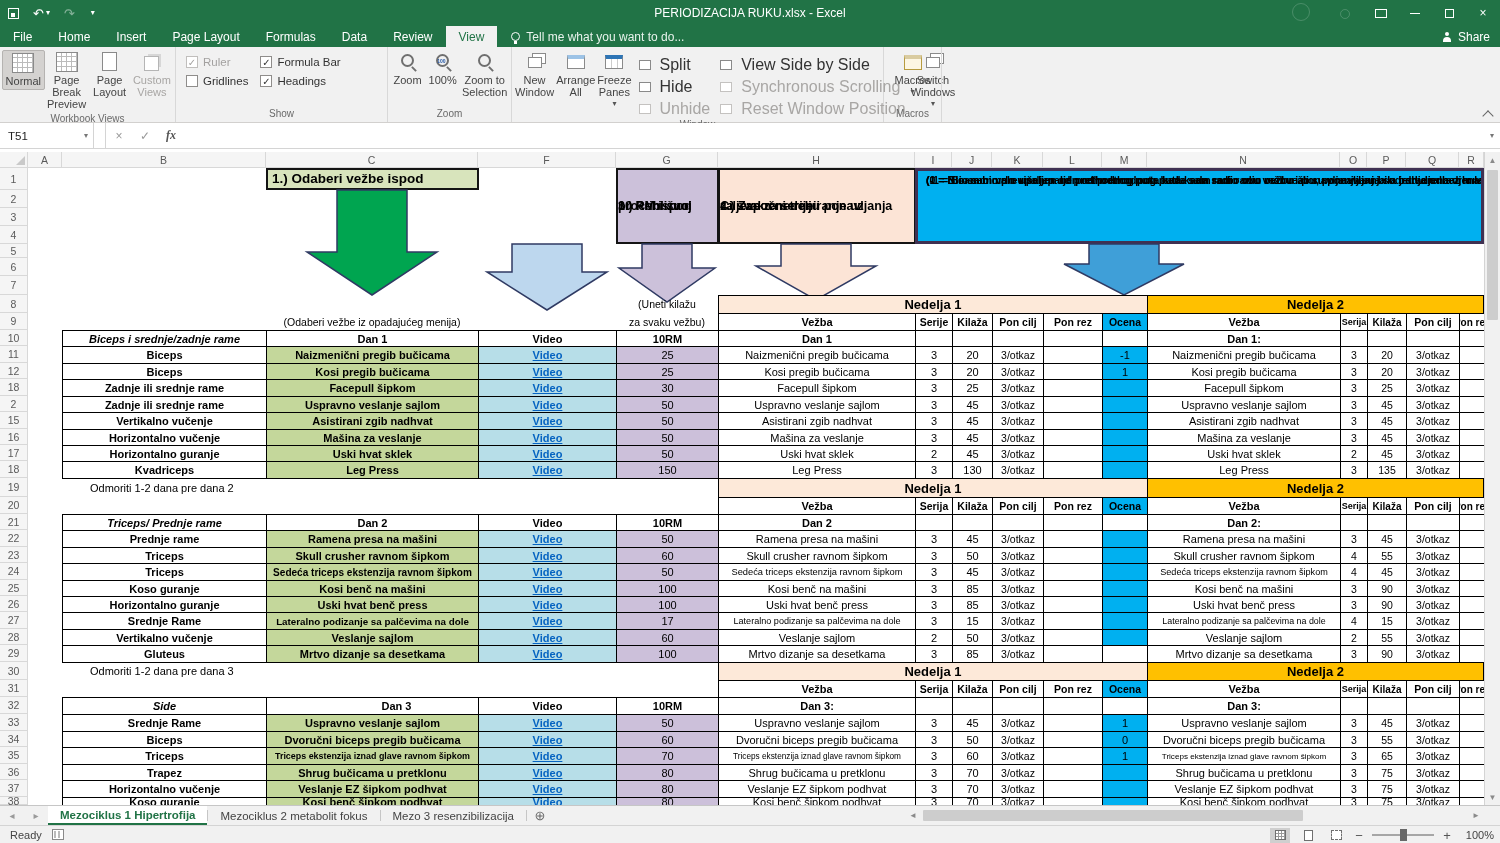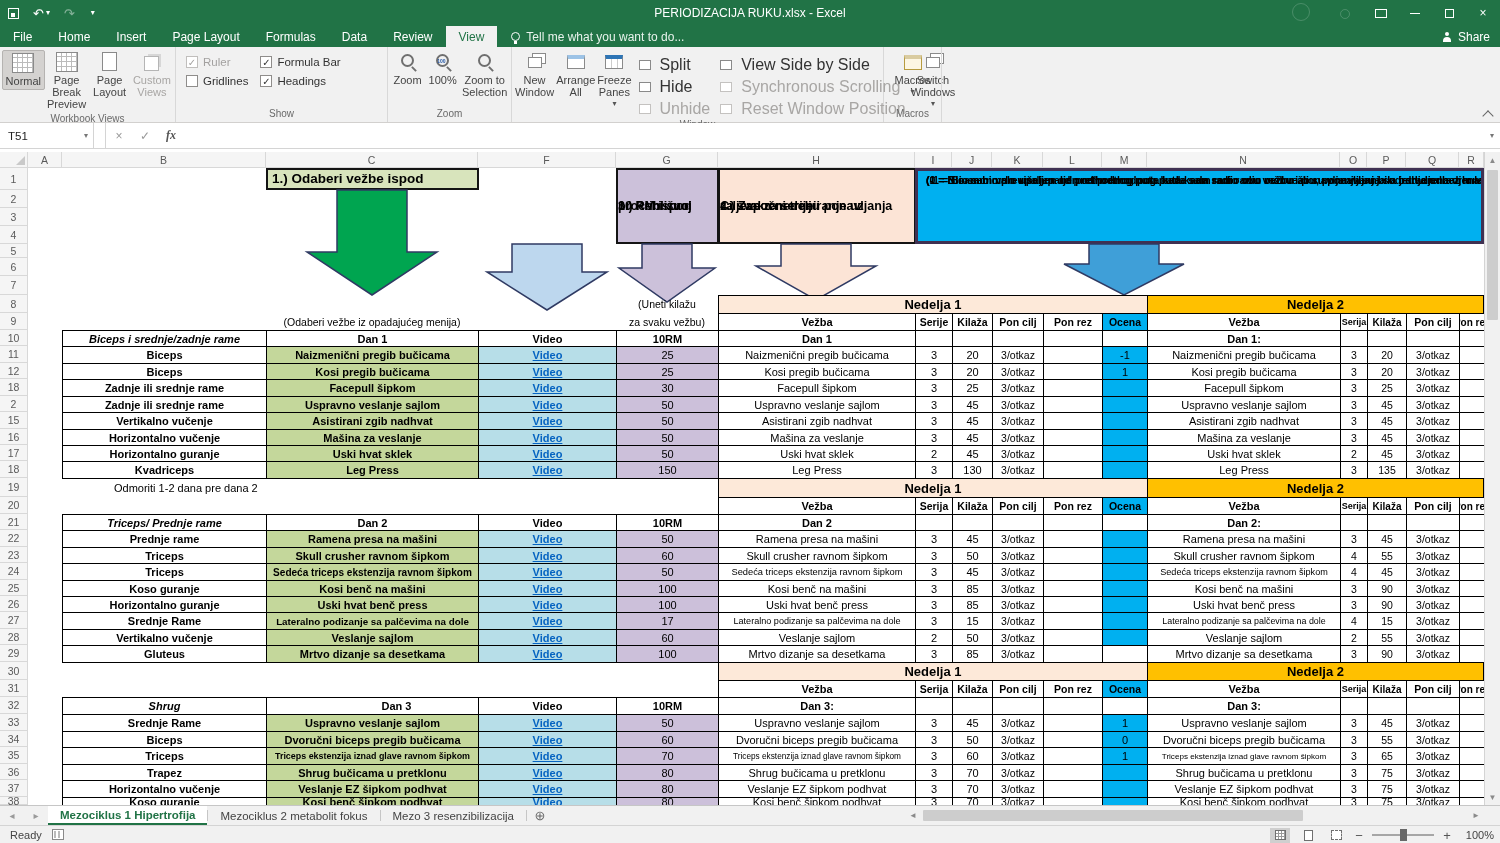--- a/index.html
+++ b/index.html
@@ -87,21 +87,21 @@
   #sheet{position:absolute;left:0;top:152px;width:1484px;height:653px;background:#fff;overflow:hidden;}
   #sheet div{position:absolute;}
   .colhdr,.rowhdr,.corner{background:#f5f5f5;border-right:1px solid #d8d8d8;border-bottom:1px solid #d8d8d8;
       color:#5a5a5a;font-size:10.5px;display:flex;align-items:center;justify-content:center;}
   .corner:after{content:"";position:absolute;right:2px;bottom:2px;border-left:9px solid transparent;border-bottom:9px solid #c9c9c9;}
   .tc{border:1px solid #000;background:#fff;display:flex;align-items:center;justify-content:center;
       font-size:11px;color:#000;white-space:nowrap;overflow:hidden;}
   .wk1{border:1px solid #000;display:flex;align-items:center;justify-content:center;font-size:13px;}
   .wk2{border:1px solid #000;display:flex;align-items:center;justify-content:center;font-size:13px;}
   .pnote{display:flex;align-items:center;justify-content:center;font-size:10.5px;white-space:nowrap;color:#000;}
-  .rnote{display:flex;align-items:center;font-size:11px;white-space:nowrap;color:#000;margin-left:24px;}
+  .rnote{display:flex;align-items:center;font-size:11px;white-space:nowrap;color:#000;}
   .ibox{border:2px solid #141414;font-weight:bold;display:flex;flex-direction:column;justify-content:center;
         text-align:center;font-size:12.5px;line-height:18.5px;white-space:nowrap;overflow:hidden;color:#000;}
   .b1{background:#d8e4bc;justify-content:center;text-align:left;padding-left:4px;font-size:13.5px;}
   .b2{background:#bdd7ee;}
   .b3{background:#ccc1da;}
   .b4{background:#fce4d6;}
   .guide{background:#00b0f0;border:3px solid #403152;padding:1px 8px;overflow:hidden;white-space:nowrap;
          text-align:left;color:#000;}
   .gtitle{font-size:13px;line-height:19px;}
   .gtitle b{font-size:13.5px;}
@@ -771,32 +771,33 @@
       <div class="tc" style="left: 992px; top: 493px; width: 52px; height: 18px; font-size: 10.5px;">3/otkaz</div>
       <div class="tc" style="left: 1043px; top: 493px; width: 60px; height: 18px;"></div>
       <div class="tc" style="left: 1102px; top: 493px; width: 46px; height: 18px; background: rgb(255, 255, 255);"></div>
       <div class="tc" style="left: 1147px; top: 493px; width: 194px; height: 18px; font-size: 11px;">Mrtvo dizanje sa desetkama</div>
       <div class="tc" style="left: 1340px; top: 493px; width: 28px; height: 18px; font-size: 10.5px;">3</div>
       <div class="tc" style="left: 1367px; top: 493px; width: 40px; height: 18px; font-size: 10.5px;">90</div>
       <div class="tc" style="left: 1406px; top: 493px; width: 54px; height: 18px; font-size: 10.5px;">3/otkaz</div>
       <div class="tc" style="left: 1459px; top: 493px; width: 26px; height: 18px;"></div>
       <div class="wk1" style="left: 718px; top: 510px; width: 430px; height: 19px; font-size: 13px; background: rgb(253, 233, 217); font-weight: bold;">Nedelja 1</div>
       <div class="wk2" style="left: 1147px; top: 510px; width: 337px; height: 19px; font-size: 13px; background: rgb(255, 192, 0); font-weight: bold;">Nedelja 2</div>
+      <div class="rnote" style="left: 90px; top: 510px; width: 320px; height: 18px;">Odmoriti 1-2 dana pre dana 3</div>
       <div class="tc" style="left: 718px; top: 528px; width: 198px; height: 18px; font-weight: bold;">Vežba</div>
       <div class="tc" style="left: 915px; top: 528px; width: 38px; height: 18px; font-size: 10.5px; font-weight: bold;">Serija</div>
       <div class="tc" style="left: 952px; top: 528px; width: 41px; height: 18px; font-size: 10.5px; font-weight: bold;">Kilaža</div>
       <div class="tc" style="left: 992px; top: 528px; width: 52px; height: 18px; font-size: 10.5px; font-weight: bold;">Pon cilj</div>
       <div class="tc" style="left: 1043px; top: 528px; width: 60px; height: 18px; font-size: 10.5px; font-weight: bold;">Pon rez</div>
       <div class="tc" style="left: 1102px; top: 528px; width: 46px; height: 18px; font-size: 10.5px; background: rgb(0, 176, 240); font-weight: bold;">Ocena</div>
       <div class="tc" style="left: 1147px; top: 528px; width: 194px; height: 18px; font-weight: bold;">Vežba</div>
       <div class="tc" style="left: 1340px; top: 528px; width: 28px; height: 18px; font-size: 9px; font-weight: bold;">Serija</div>
       <div class="tc" style="left: 1367px; top: 528px; width: 40px; height: 18px; font-size: 10px; font-weight: bold;">Kilaža</div>
       <div class="tc" style="left: 1406px; top: 528px; width: 54px; height: 18px; font-size: 10.5px; font-weight: bold;">Pon cilj</div>
       <div class="tc" style="left: 1459px; top: 528px; width: 26px; height: 18px; font-size: 10px; font-weight: bold;">Pon rez</div>
-      <div class="tc" style="left: 62px; top: 545px; width: 205px; height: 18px; font-size: 11px; font-weight: bold; font-style: italic;">Shrug</div>
+      <div class="tc" style="left: 62px; top: 545px; width: 205px; height: 18px; font-size: 11px; font-weight: bold; font-style: italic;">Side</div>
       <div class="tc" style="left: 266px; top: 545px; width: 254px; height: 18px; font-weight: bold; padding-left: 7px;">Dan 3</div>
       <div class="tc" style="left: 478px; top: 545px; width: 139px; height: 18px; font-weight: bold;">Video</div>
       <div class="tc" style="left: 616px; top: 545px; width: 103px; height: 18px; font-weight: bold;">10RM</div>
       <div class="tc" style="left: 718px; top: 545px; width: 198px; height: 18px; font-weight: bold;">Dan 3:</div>
       <div class="tc" style="left: 915px; top: 545px; width: 38px; height: 18px;"></div>
       <div class="tc" style="left: 952px; top: 545px; width: 41px; height: 18px;"></div>
       <div class="tc" style="left: 992px; top: 545px; width: 52px; height: 18px;"></div>
       <div class="tc" style="left: 1043px; top: 545px; width: 60px; height: 18px;"></div>
       <div class="tc" style="left: 1102px; top: 545px; width: 46px; height: 18px;"></div>
       <div class="tc" style="left: 1147px; top: 545px; width: 194px; height: 18px; font-weight: bold;">Dan 3:</div>

